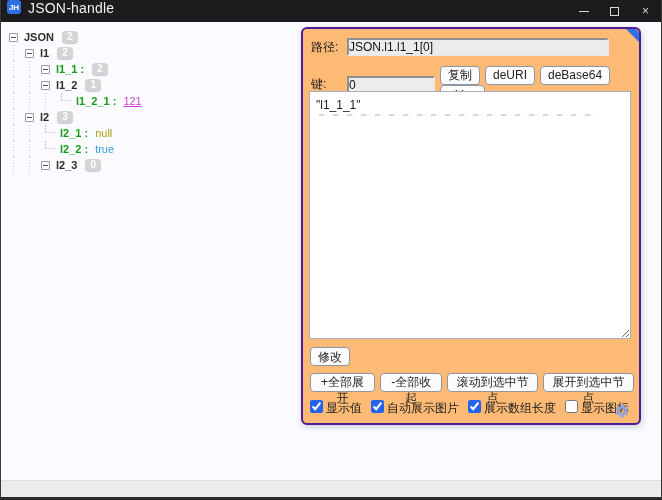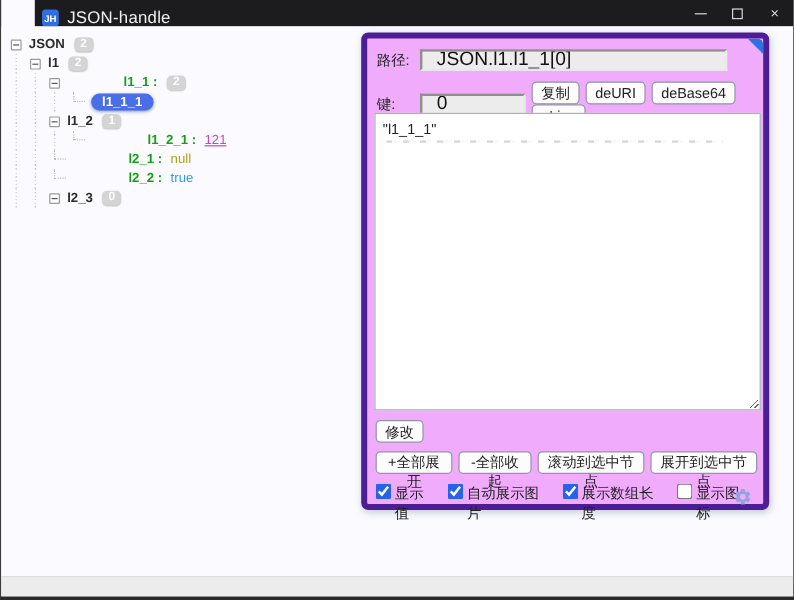--- a/index.html
+++ b/index.html
@@ -1,21 +1,21 @@
 <!DOCTYPE html>
 <html><head>
 <meta charset="utf-8">
 <style>
   * { margin:0; padding:0; box-sizing:border-box; }
   html,body { width:662px; height:500px; background:#cfcfcf; font-family:"Liberation Sans","DejaVu Sans",sans-serif; }
   .window { position:relative; width:662px; height:500px; background:#fbfbff;
             border-left:1px solid #3a3a3a; border-right:1px solid #3a3a3a; border-bottom:3px solid #2a2a2a; overflow:hidden; }
 
   
-  .titlebar { position:absolute; top:0; left:0; right:0; height:22px; background:#1c1c1e; display:flex; align-items:flex-end;margin-left:28px; }
+  .titlebar { position:absolute; top:0; left:0; right:0; height:22px; background:#1c1c1e; display:flex; align-items:flex-start; }
   .logo { width:14px; height:14px; margin-left:6px; border-radius:3px; background:#2f6fe4; color:#fff;
           font-size:8px; font-weight:bold; display:flex; align-items:center; justify-content:center; }
   .title-text { color:#efefef; font-size:14px; margin-left:7px; letter-spacing:.2px; }
   .win-controls { margin-left:auto; display:flex; height:100%; }
   .win-btn { width:31px; height:100%; display:flex; align-items:center; justify-content:center; color:#d8d8d8; font-size:12px; }
   .glyph-min { width:10px; height:1px; background:#d8d8d8; }
   .glyph-max { width:9px; height:9px; border:1px solid #d8d8d8; }
 
   
   .content { position:absolute; top:22px; left:0; right:0; height:458px; background:#fbfbff; }
@@ -25,42 +25,42 @@
   .tree-row { display:flex; align-items:center; height:16px; font-size:11px; color:#2b2b2b; white-space:nowrap; }
   .guide { width:16px; align-self:stretch;
            background-image:repeating-linear-gradient(180deg,#cacaca 0 1px,transparent 1px 3px);
            background-size:1px 100%; background-repeat:no-repeat; background-position:4px 0; }
   .expander { width:9px; height:9px; border:1px solid #9a9a9a; background:#fff; border-radius:1px;
               display:inline-flex; align-items:center; justify-content:center; margin-right:6px; flex:none; }
   .expander i { display:block; width:5px; height:1px; background:#555; }
   .tick { width:10px; height:8px; border-left:1px dotted #bcbcbc; border-bottom:1px dotted #bcbcbc;
           align-self:flex-start; margin:0 5px 0 4px; flex:none; }
   .t-plain  { color:#2b2b2b; font-weight:600; }
-  .t-key    { color:#14a014; font-weight:bold;margin-left:47px; }
+  .t-key    { color:#14a014; font-weight:bold; }
   .t-string { color:#e8604e; font-weight:600; }
   .t-number { color:#cc3fcc;text-decoration:underline; }
   .t-null   { color:#aaa018;text-align:center; }
   .t-bool   { color:#2d9fe0; }
   .t-selected { background:#4a6de8; color:#fff; font-weight:bold; border-radius:9px;
                 padding:1px 9px; box-shadow:0 1px 3px rgba(30,50,120,.55); }
   .node-value { margin-left:7px; }
   .badge { background:#d4d4d4; color:#fdfdfd; font-weight:bold; font-size:10px; line-height:12px;
            border-radius:4px; padding:0 5px; margin-left:8px; box-shadow:0 1px 1px rgba(0,0,0,.2); }
 
   
-  .panel { position:absolute; left:300px; top:5px; width:340px; height:398px; background:#f0abfc;
-           border:5px solid #4c1d95; border-radius:6px; box-shadow:1px 2px 6px rgba(60,70,110,.25);text-decoration:underline; }
+  .panel { position:absolute; left:300px; top:5px; width:340px; height:398px; background:#fdba74;
+           border:2px solid #4c1d95; border-radius:6px; box-shadow:1px 2px 6px rgba(60,70,110,.25);text-decoration:underline; }
   .corner-tri { position:absolute; top:0; right:0; width:0; height:0;
                 border-top:13px solid #2f6fe4; border-left:13px solid transparent; border-top-right-radius:5px; }
   .prow { position:absolute; display:flex; align-items:center; }
   .prow-path { left:8px; top:9px; right:30px; }
   .prow-key  { left:8px; top:36px; right:10px; }
   .plabel { width:36px; font-size:12px; color:#222; flex:none; }
   .sunken { border:2px solid; border-color:#8f8f8f #e9e9e9 #e9e9e9 #8f8f8f; background:#ececec;
-            font-size:16px; height:18px; padding:0 12px; color:#111; font-family:inherit; }
+            font-size:12px; height:18px; padding:0 0; color:#111; font-family:inherit; }
   .path-input { flex:1; }
   .key-input { width:88px; flex:none; }
   .btn { font-size:12px; height:19px; line-height:16px; padding:0 7px; background:#fcfcfd;
          border:1px solid #8f96a3; border-radius:4px; color:#222; font-family:inherit; cursor:default; }
   .prow-key .btn { margin-left:5px; }
   .editor { position:absolute; left:6px; top:62px; width:322px; height:248px; background:#fff;
             border:1px solid #a9aebc; font-size:12px; color:#222; padding:6px 6px; resize:both;
             font-family:"Liberation Sans","DejaVu Sans",sans-serif; }
   .editor-artifact { position:absolute; left:16px; top:85px; width:280px; height:2px; pointer-events:none;
             background:repeating-linear-gradient(90deg, rgba(90,95,110,.45) 0 5px, rgba(90,95,110,.08) 5px 9px, transparent 9px 14px);
@@ -121,40 +121,41 @@
           <span class="guide"></span>
           <span class="expander">
             <i></i>
           </span>
           <span class="t-key">l1_1 :</span>
           <span class="badge">2</span>
         </div>
         <div class="tree-row">
           <span class="guide"></span>
           <span class="guide"></span>
-          <span class="guide"></span>
-          <span class="tick"></span>
-          <span class="t-selected">l1_1_1</span>
-        </div>
-        <div class="tree-row">
-          <span class="guide"></span>
-          <span class="guide"></span>
           <span class="expander">
             <i></i>
           </span>
           <span class="t-plain">l1_2</span>
           <span class="badge">1</span>
         </div>
         <div class="tree-row">
           <span class="guide"></span>
           <span class="guide"></span>
           <span class="guide"></span>
           <span class="tick"></span>
           <span class="t-key">l1_2_1 :</span>
           <span class="node-value t-number">121</span>
+        </div>
+        <div class="tree-row">
+          <span class="guide"></span>
+          <span class="expander">
+            <i></i>
+          </span>
+          <span class="t-plain">l2</span>
+          <span class="badge">3</span>
         </div>
         <div class="tree-row">
           <span class="guide"></span>
           <span class="guide"></span>
           <span class="tick"></span>
           <span class="t-key">l2_1 :</span>
           <span class="node-value t-null">null</span>
         </div>
         <div class="tree-row">
           <span class="guide"></span>

